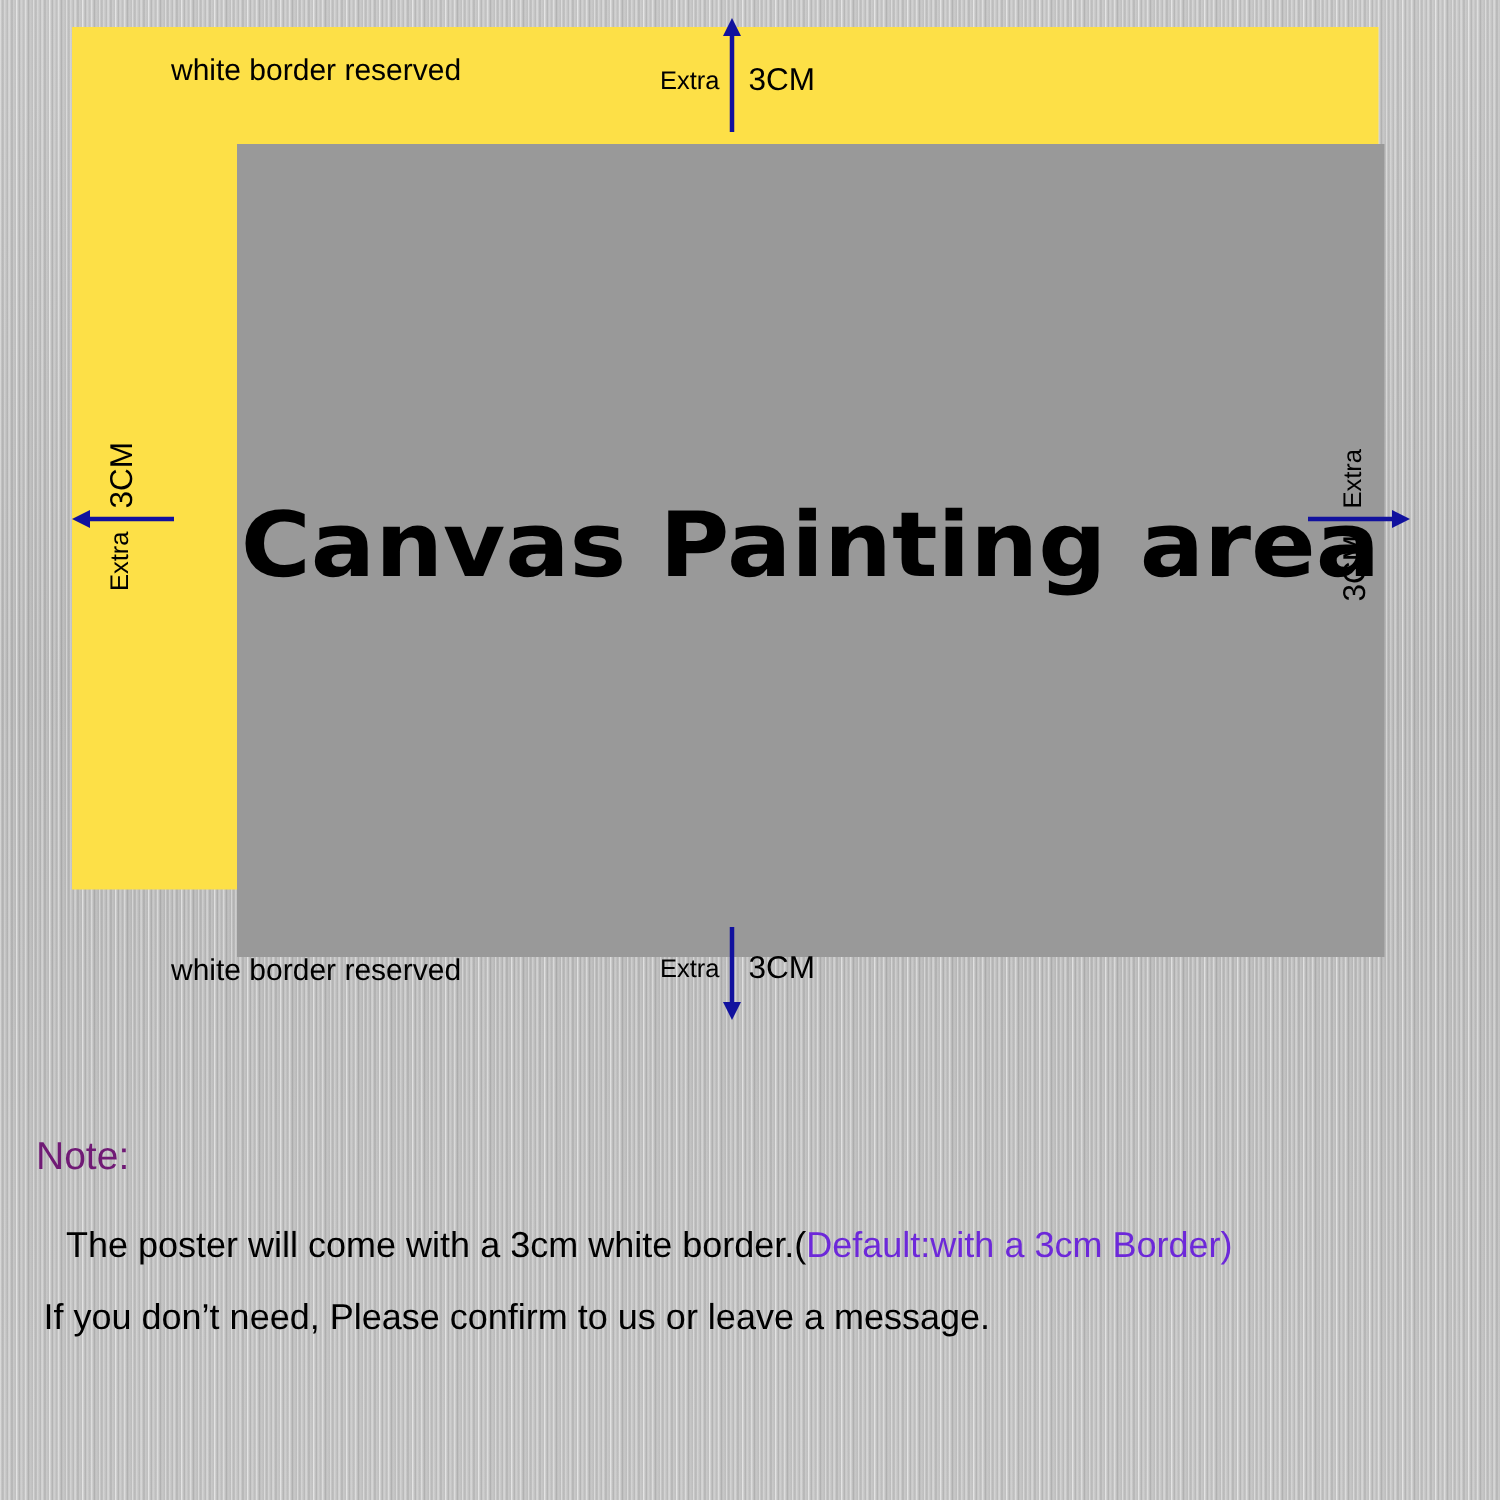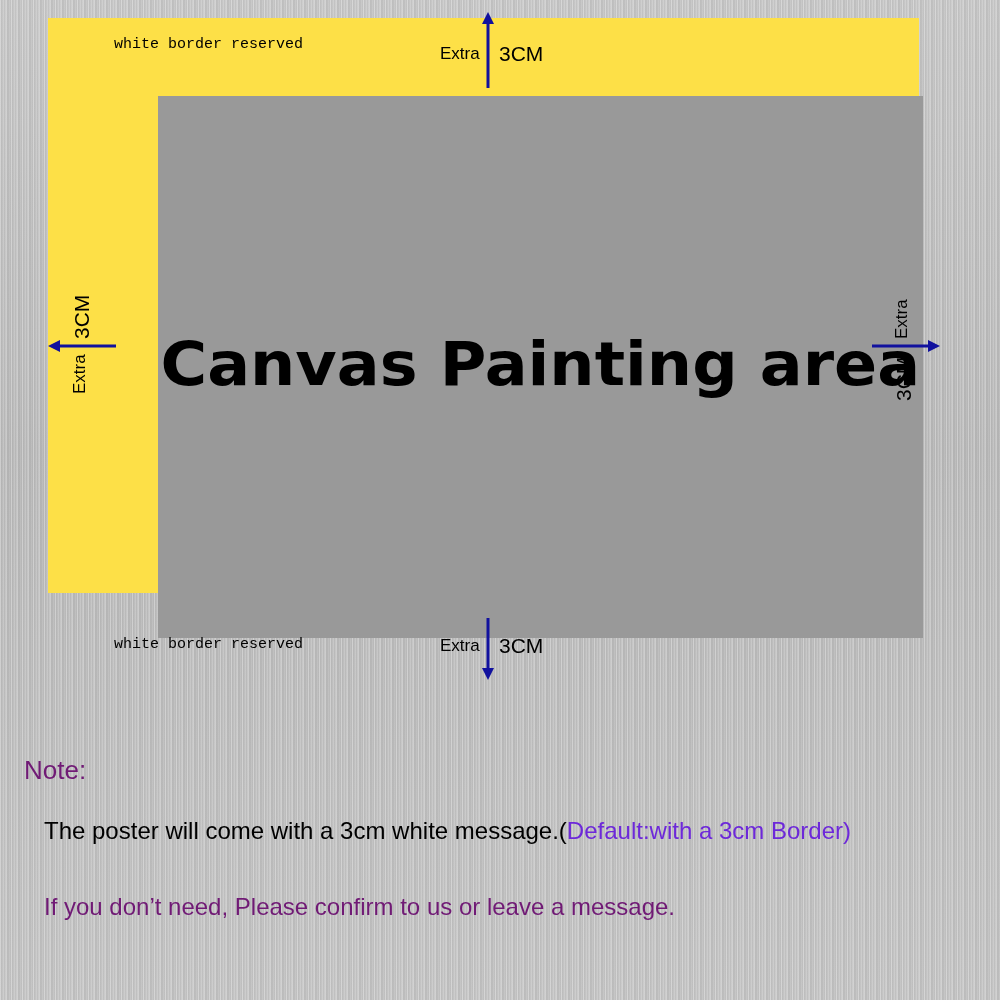--- a/index.html
+++ b/index.html
@@ -64,22 +64,22 @@
     color: #000000;
     letter-spacing: 0px;
     white-space: nowrap;
     transform: scaleX(1.06);
     margin-top: -6px;
   }
 
   
   .border-label {
     position: absolute;
-    font-family: Liberation Mono, monospace;
-    font-size: 15px;
+    font-family: Liberation Sans, sans-serif;
+    font-size: 20px;
     color: #000000;
     white-space: nowrap;
   }
   #label-top-border { left: 114px; top: 36px; }
   #label-bottom-border { left: 114px; top: 636px; }
 
   
   .extra-word {
     position: absolute;
     font-family: "Liberation Sans", sans-serif;
@@ -153,27 +153,26 @@
     position: absolute;
     left: 44px;
     top: 82px;
     font-family: "Liberation Sans", sans-serif;
     font-size: 24px;
     color: #000000;
     white-space: nowrap;
   }
   #note-line-2 {
     position: absolute;
-    left: 44px;
+    left: 29px;
     top: 130px;
     font-family: "Liberation Sans", sans-serif;
     font-size: 24px;
-    color: #701a75;
-    white-space: nowrap;
-    margin-top: 28px;
+    color: #000000;
+    white-space: nowrap;
   }
   .red { color: #6d28d9; }
 </style>
 </head>
 <body>
 
 <div id="bg-texture"></div>
 
 <div id="poster">
 
@@ -212,17 +211,17 @@
   <line x1="0" y1="6" x2="56" y2="6" stroke="#11119e" stroke-width="3"></line>
   <polygon points="68,6 56,0 56,12" fill="#11119e"></polygon>
 </svg>
 <div class="extra-word" id="extra-right">Extra</div>
 <div class="cm-word" id="cm-right">3CM</div>
 
 <div id="note-block">
   <div id="note-title">Note:</div>
 
   <div id="note-line-1">
-    <span>The poster will come with a 3cm white message.(</span><span class="red">Default:with a 3cm Border</span><span class="red">)</span>
+    <span>The poster will come with a 3cm white border.(</span><span class="red">Default:with a 3cm Border</span><span class="red">)</span>
   </div>
 
   <div id="note-line-2">If you don’t need, Please confirm to us or leave a message.</div>
 </div>
 
 </body></html>

